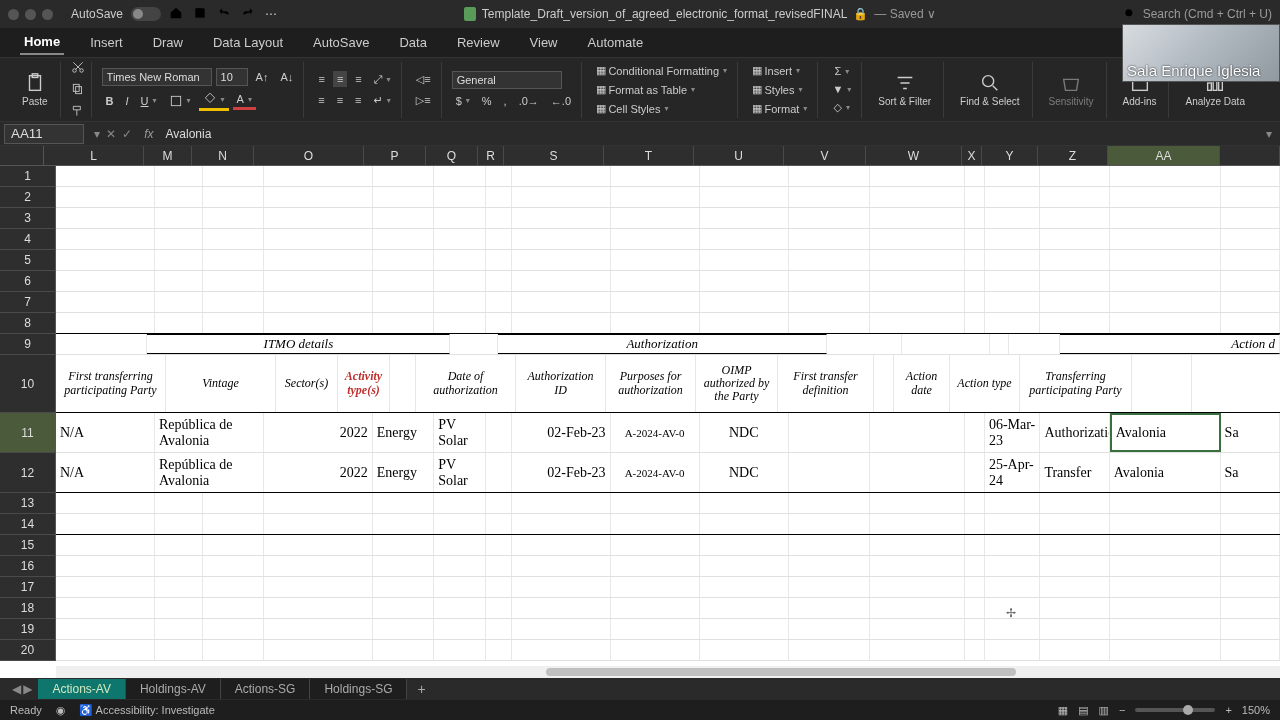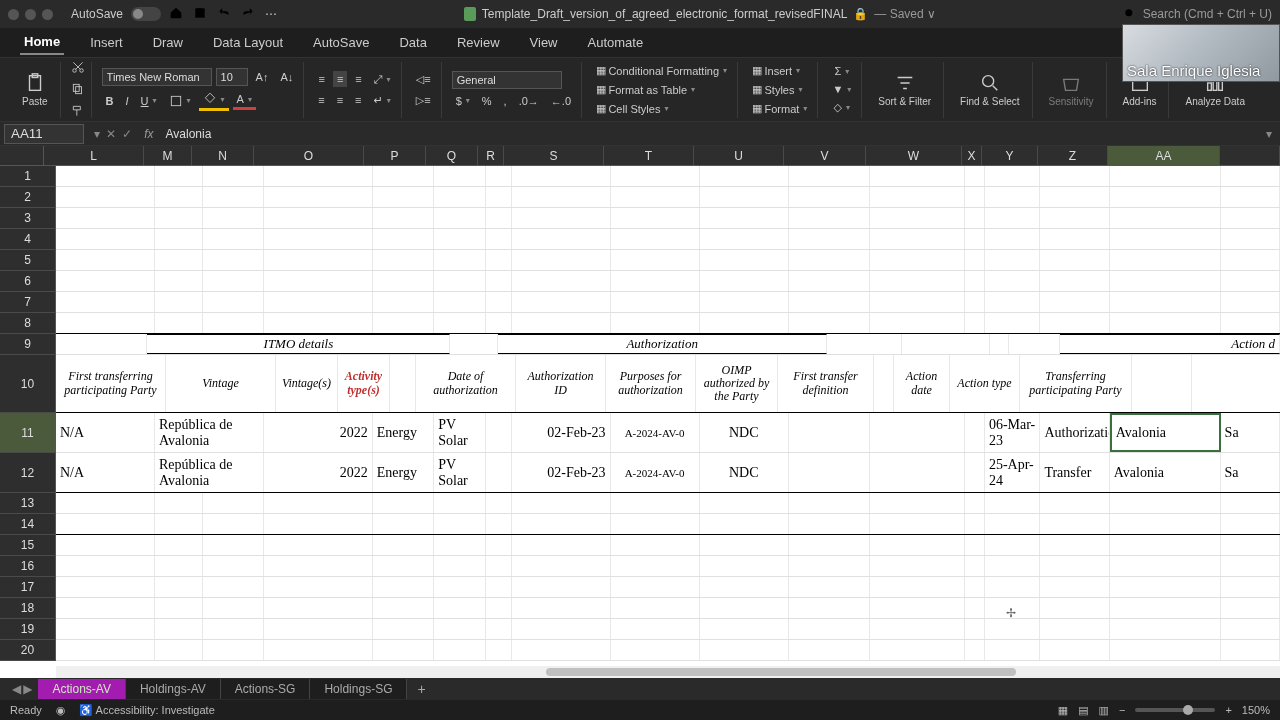--- a/index.html
+++ b/index.html
@@ -148,21 +148,21 @@
 
 .sheet-tabs {
   height: 22px; background: #2a2a2a; display: flex; align-items: center;
   padding: 0 6px; gap: 0; font-size: 12px;
 }
 .nav-arrows { display: flex; gap: 2px; padding: 0 6px; color: #888; }
 .sheet-tab {
   padding: 3px 14px; background: #1e1e1e; color: #aaa;
   border-right: 1px solid #444; cursor: pointer;
 }
-.sheet-tab.active { background: #a21caf; color: #d0e8c0; }
+.sheet-tab.active { background: #0f766e; color: #d0e8c0; }
 .add-sheet { padding: 0 10px; color: #aaa; font-size: 14px; }
 
 
 .status-bar {
   height: 20px; background: #1e1e1e; display: flex; align-items: center;
   padding: 0 10px; font-size: 11px; color: #bbb; gap: 14px;
 }
 .status-right { margin-left: auto; display: flex; align-items: center; gap: 10px; }
 .zoom-slider { width: 80px; height: 4px; background: #555; position: relative; border-radius: 2px; }
 .zoom-thumb { position: absolute; left: 48px; top: -3px; width: 10px; height: 10px; background: #aaa; border-radius: 50%; }
@@ -606,21 +606,21 @@
         <div class="grid-cell group-header" style="width: 362px;">Authorization</div>
         <div class="grid-cell " style="width: 82px;"></div>
         <div class="grid-cell " style="width: 96px;"></div>
         <div class="grid-cell " style="width: 20px;"></div>
         <div class="grid-cell " style="width: 56px;"></div>
         <div class="grid-cell group-header" style="width: 242px; justify-content: flex-end;">Action d</div>
       </div>
       <div class="grid-row med" style="border-bottom: 1px solid rgb(0, 0, 0);">
         <div class="grid-cell col-header-cell " style="width: 110px; white-space: normal; text-align: center;">First transferring participating Party</div>
         <div class="grid-cell col-header-cell " style="width: 110px; white-space: normal; text-align: left;">Vintage</div>
-        <div class="grid-cell col-header-cell " style="width: 62px; white-space: normal; text-align: center;">Vintage(s)</div>
+        <div class="grid-cell col-header-cell " style="width: 62px; white-space: normal; text-align: center;">Sector(s)</div>
         <div class="grid-cell col-header-cell activity-red" style="width: 52px; white-space: normal; text-align: center;">Activity type(s)</div>
         <div class="grid-cell col-header-cell " style="width: 26px; white-space: normal; text-align: center;"></div>
         <div class="grid-cell col-header-cell " style="width: 100px; white-space: normal; text-align: center;">Date of authorization</div>
         <div class="grid-cell col-header-cell " style="width: 90px; white-space: normal; text-align: center;">Authorization ID</div>
         <div class="grid-cell col-header-cell " style="width: 90px; white-space: normal; text-align: center;">Purposes for authorization</div>
         <div class="grid-cell col-header-cell " style="width: 82px; white-space: normal; text-align: center;">OIMP authorized by the Party</div>
         <div class="grid-cell col-header-cell " style="width: 96px; white-space: normal; text-align: center;">First transfer definition</div>
         <div class="grid-cell col-header-cell " style="width: 20px; white-space: normal; text-align: center;"></div>
         <div class="grid-cell col-header-cell " style="width: 56px; white-space: normal; text-align: center;">Action date</div>
         <div class="grid-cell col-header-cell " style="width: 70px; white-space: normal; text-align: center;">Action type</div>

